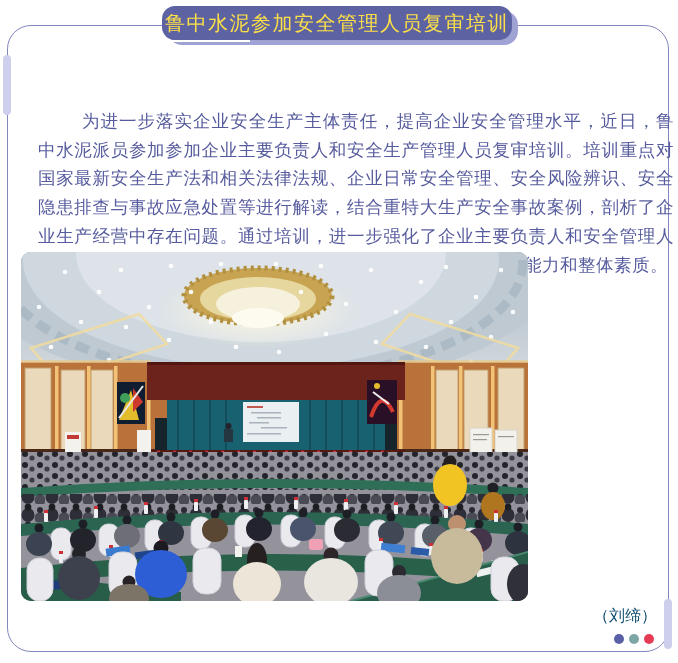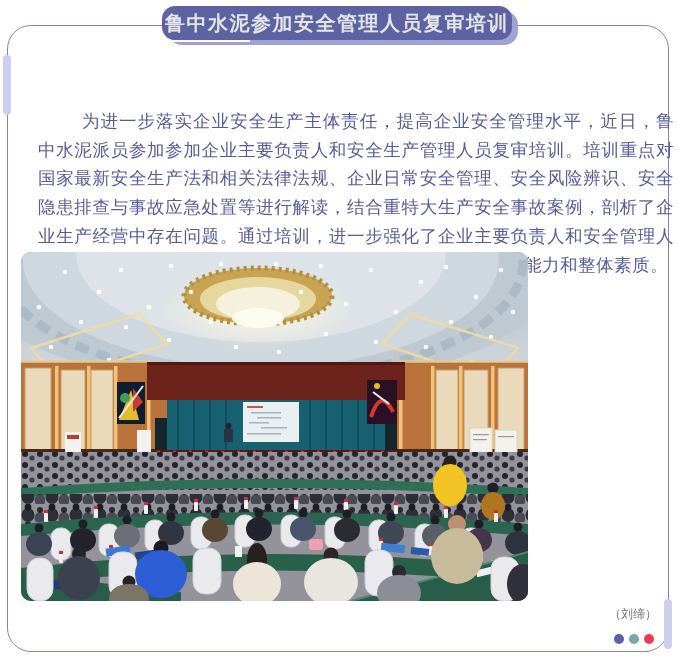--- a/index.html
+++ b/index.html
@@ -18,38 +18,38 @@
   .pill-right{left:664px;top:599px;height:50px;}
   .banner-wrap{position:absolute;left:162px;top:6px;width:350px;height:34px;z-index:5;}
   .banner-shadow{
     position:absolute;left:6px;top:5px;width:350px;height:34px;
     background:#9fa3d3;border-radius:14px;
   }
   .banner{
     position:absolute;left:0;top:0;width:350px;height:34px;
     background:#5d62a3;border-radius:13px;
     display:flex;align-items:center;justify-content:center;
-    color:#e5e5e5;font-size:20px;font-weight:700;letter-spacing:1.5px;
+    color:#fde047;font-size:20px;font-weight:400;letter-spacing:1.5px;
   }
   .wline{position:absolute;height:2.5px;background:#ffffff;z-index:6;}
   .wline-tr{right:7px;top:-3px;width:42px;}
   .wline-bl{left:4px;bottom:-2px;width:84px;}
   .article{
     position:absolute;left:22px;top:91px;width:636px;margin:16px;
     font-size:17.5px;line-height:28.7px;color:#565b9d;
     text-align:justify;text-indent:44px;letter-spacing:0.5px;
   }
   .photo{
     position:absolute;left:21px;top:252px;width:507px;height:349px;
     border-radius:10px;overflow:hidden;background:#9aa7b2;
   }
   .photo svg{display:block;}
   .byline{
     position:absolute;right:21px;top:606px;
-    font-size:12px;color:#737373;font-family:Liberation Serif, serif;
+    font-size:16px;color:#0c4a6e;font-family:Liberation Serif, serif;
   }
   .dots{
     position:absolute;right:24px;top:634px;
     display:flex;gap:5px;align-items:center;
   }
   .dot{width:10px;height:10px;border-radius:50%;background:#999;}
 </style>
 </head>
 <body>
 

